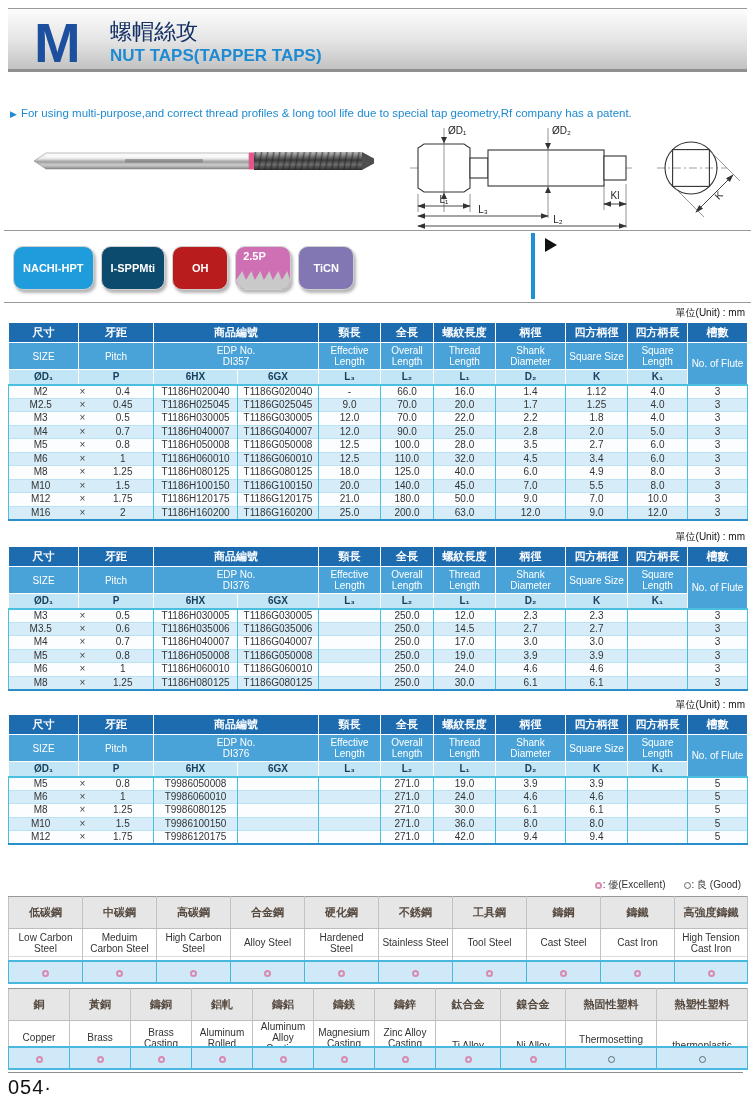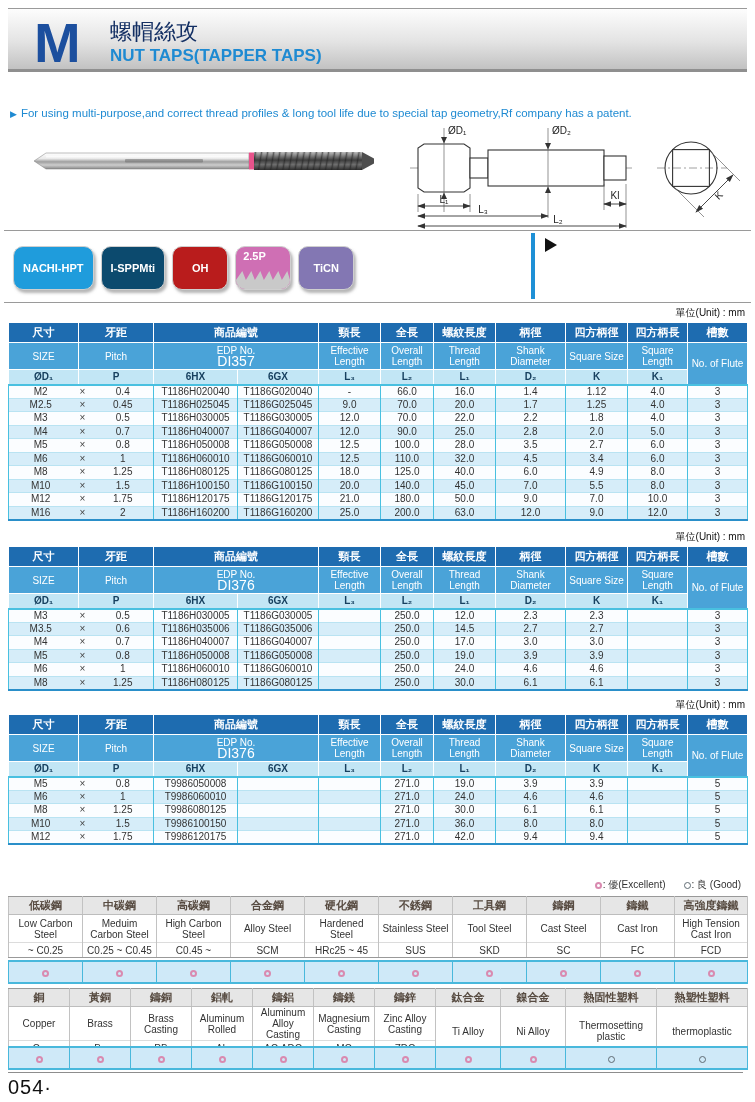--- a/index.html
+++ b/index.html
@@ -43,21 +43,21 @@
     border-left:12px solid #111; border-top:7px solid transparent; border-bottom:7px solid transparent; }
 
   .unit-label { position:absolute; right:10px; font-size:10px; color:#111; }
 
   
   .spec-slot { position:absolute; left:8px; }
   table.spec { border-collapse:collapse; table-layout:fixed; width:739px; }
   table.spec thead th { border:1px solid #fff; font-weight:bold; text-align:center; vertical-align:middle; }
   table.spec tr.h1 th { background:#1e6cb0; color:#fff; font-size:11px; height:20px; }
   table.spec tr.h2 th { background:#4aa3d8; color:#fff; font-size:10px; font-weight:normal; height:27px; line-height:11px; }
-  table.spec tr.h2 th .edp-std { font-size:14px; display:block; }
+  table.spec tr.h2 th .edp-std { font-size:10px; display:block; }
   table.spec tr.h3 th { background:#c2e6f5; color:#17405f; font-size:10px; height:15px; font-weight:bold; }
   table.spec td { border-left:1px solid #49c0e0; border-right:1px solid #49c0e0; border-top:1px solid #b9e3f2;
     height:13.5px; text-align:center; color:#333; font-size:10px; line-height:12px; padding:0; }
   table.spec tbody tr:nth-child(odd) { background:#fbfdff; }
   table.spec tbody tr:nth-child(even) { background:#d6edf9; }
   table.spec tbody tr:first-child td { border-top:2px solid #49c0e0; }
   table.spec tbody tr:last-child td { border-bottom:2px solid #2a8fc9; }
   .sp-flex { display:flex; width:100%; }
   .sp-flex .s1 { width:44%; text-align:center; }
   .sp-flex .sx { width:14%; text-align:center; color:#444; }
@@ -68,21 +68,21 @@
   .legend .item { display:flex; align-items:center; gap:1px; }
   .ring { display:inline-block; width:7px; height:7px; border-radius:50%; background:transparent; }
   .ring.pink { border:2px solid #d98ab0; }
   .ring.gray { border:1.5px solid #5f6b73; }
 
   
   .mat-slot, .rate-slot { position:absolute; left:8px; }
   table.mat { border-collapse:collapse; table-layout:fixed; width:739px; text-align:center; }
   table.mat td { border-left:1px solid #c2c2c2; border-right:1px solid #c2c2c2; padding:0 2px; }
   table.mat tr.mzh td { background:#e6e6e6; border-top:1px solid #999; border-bottom:1px solid #bdbdbd;
-    font-size:11px; height:18px; color:#574b41; font-weight:bold; }
+    font-size:11px; height:32px; color:#574b41; font-weight:bold; }
   table.mat tr.men td { font-size:10px; color:#333; height:28px; line-height:11px; }
   table.mat tr.mcode td { font-size:10px; color:#333; height:15px; border-top:1px solid #dcdcdc; border-bottom:1px solid #999; }
   table.mat tr.men td[rowspan="2"] { border-bottom:1px solid #999; }
   table.rate { border-collapse:collapse; table-layout:fixed; width:739px; }
   table.rate td { background:#cfe9f8; border:1px solid #49b8dc; border-top:2px solid #49b8dc;
     border-bottom:2px solid #49b8dc; height:22px; text-align:center; vertical-align:middle; }
 
   .page-num { position:absolute; left:8px; top:1076px; font-size:20px; color:#111; letter-spacing:1px; }
 </style>
 </head>

